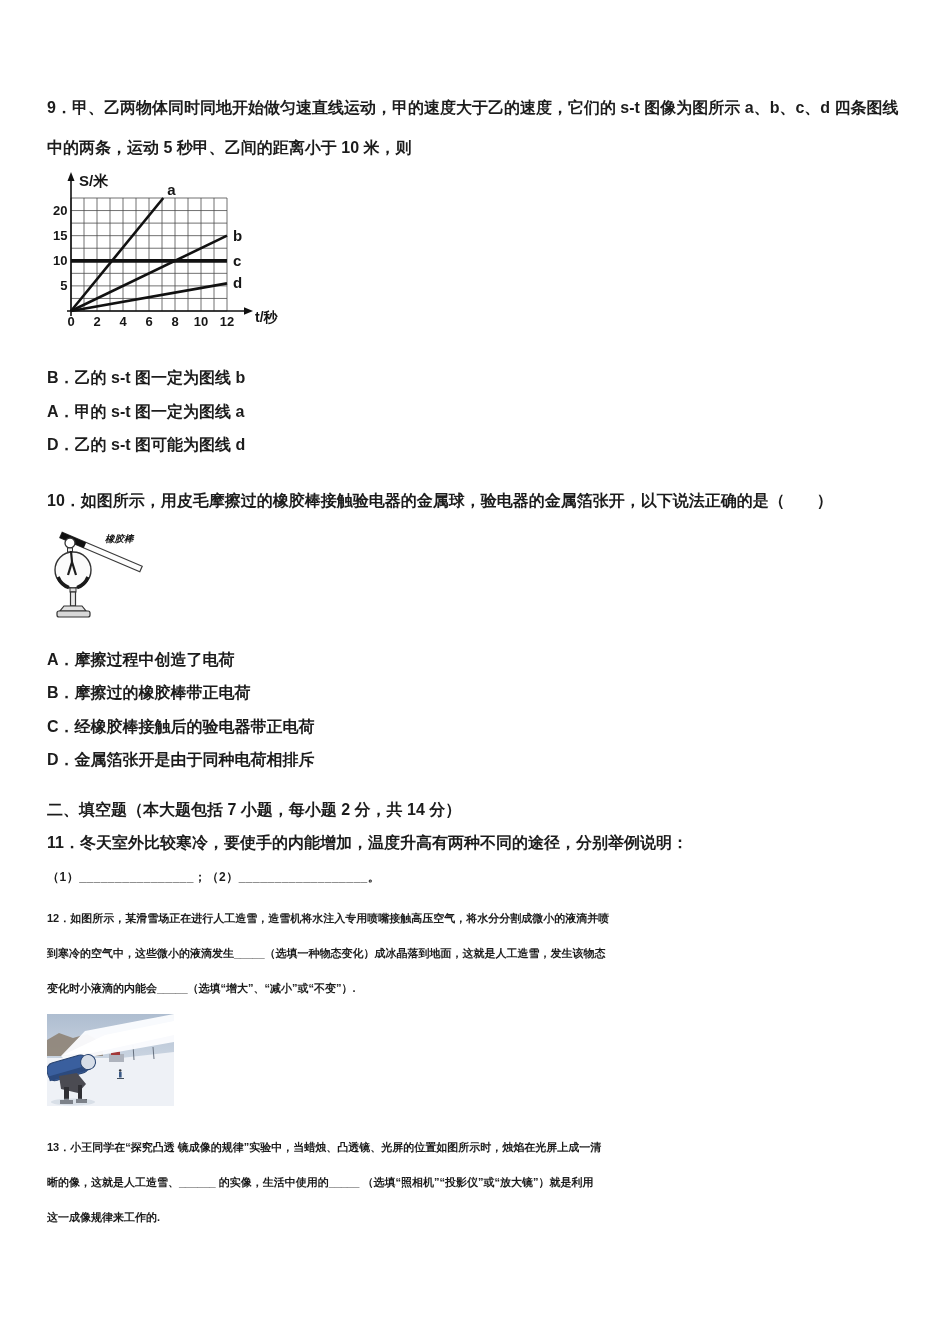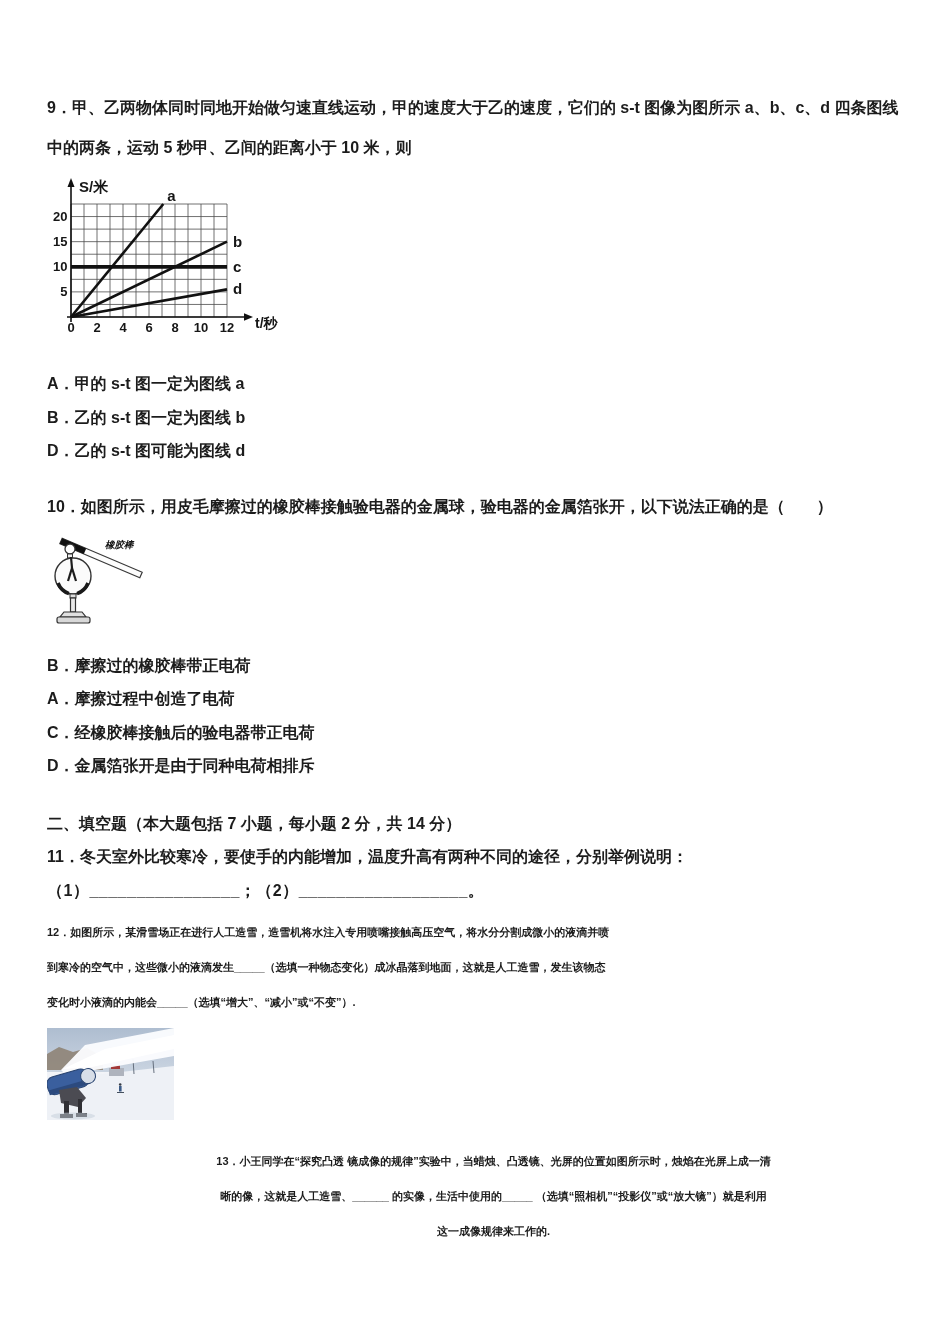--- a/index.html
+++ b/index.html
@@ -7,26 +7,26 @@
     width:950px;height:1344px;overflow:hidden;background:#ffffff;
     font-family:"Liberation Sans","DejaVu Sans",sans-serif;
     color:#1c1c1c;font-weight:600;
   }
   .page{padding:88px 10px 0 47px;}
   .line{white-space:nowrap;font-size:16px;}
   .q9-line{line-height:40px;}
   .opt{line-height:33.5px;font-size:16px;white-space:nowrap;}
   .stem{line-height:33px;font-size:16px;white-space:nowrap;}
   .sect{line-height:33px;font-size:16px;white-space:nowrap;}
-  .q11-blanks{line-height:36px;font-size:16px;white-space:nowrap;letter-spacing:.5px;}
+  .q11-blanks{line-height:36px;font-size:12px;white-space:nowrap;letter-spacing:.5px;}
   .q12-line,.q13-line{line-height:35px;font-size:11px;white-space:nowrap;}
-  .chart-wrap{margin:8px 0 24px 0;}
+  .chart-wrap{margin:2px 0 24px 0;}
   .scope-wrap{margin:12px 0 14px 0;font-style:italic;}
   .photo-wrap{margin:8px 0 0 0;}
-  .q13-block{margin-top:20px;text-align:center;}
+  .q13-block{margin-top:20px;}
   svg text{font-family:"Liberation Sans","DejaVu Sans",sans-serif;font-weight:600;fill:#161616;}
 </style>
 </head>
 <body>
 
 <div class="page">
 
   <div>
     <div class="line q9-line">9．甲、乙两物体同时同地开始做匀速直线运动，甲的速度大于乙的速度，它们的 s-t 图像为图所示 a、b、c、d 四条图线</div>
     <div class="line q9-line">中的两条，运动 5 秒甲、乙间的距离小于 10 米，则</div>
@@ -79,22 +79,22 @@
         <polyline points="24,141 180,65.67" fill="none" stroke="#111" stroke-width="2.6"></polyline>
         <text x="186" y="70.67" font-size="15">b</text>
         <polyline points="24,90.78 180,90.78" fill="none" stroke="#111" stroke-width="3.8"></polyline>
         <text x="186" y="95.78" font-size="15">c</text>
         <polyline points="24,141 180,113.37899999999999" fill="none" stroke="#111" stroke-width="2.6"></polyline>
         <text x="186" y="118.37899999999999" font-size="15">d</text>
       </svg>
   </div>
 
   <div>
+    <div class="opt">B．乙的 s-t 图一定为图线 b</div>
     <div class="opt">A．甲的 s-t 图一定为图线 a</div>
-    <div class="opt">B．乙的 s-t 图一定为图线 b</div>
     <div class="opt">D．乙的 s-t 图可能为图线 d</div>
   </div>
 
   <div class="stem" style="margin-top:22px;">10．如图所示，用皮毛摩擦过的橡胶棒接触验电器的金属球，验电器的金属箔张开，以下说法正确的是（　　）</div>
 
   <div class="scope-wrap">
     <svg width="140" height="96" viewBox="0 0 140 96">
 
       <polygon points="15.2,3.2 95.2,37.2 92.8,42.8 12.8,8.8" fill="#fdfdfd" stroke="#3a3a3a" stroke-width="1.2"></polygon>
       <polygon points="15.2,3.2 39.2,13.4 36.8,19.0 12.8,8.8" fill="#111111"></polygon>
@@ -113,27 +113,27 @@
 
       <rect x="23" y="59" width="6" height="4" fill="#dddddd" stroke="#333333" stroke-width="1"></rect>
       <rect x="23.5" y="63" width="5" height="14" fill="#e8e8e8" stroke="#333333" stroke-width="1.2"></rect>
       <polygon points="17,77 35,77 39,82 13,82" fill="#e0e0e0" stroke="#333333" stroke-width="1.2"></polygon>
       <rect x="10" y="82" width="33" height="6" rx="2" fill="#d8d8d8" stroke="#333333" stroke-width="1.2"></rect>
       <text x="58" y="13" font-size="9.5">橡胶棒</text>
     </svg>
   </div>
 
   <div>
+    <div class="opt">A．摩擦过程中创造了电荷</div>
     <div class="opt">B．摩擦过的橡胶棒带正电荷</div>
-    <div class="opt">A．摩擦过程中创造了电荷</div>
     <div class="opt">C．经橡胶棒接触后的验电器带正电荷</div>
     <div class="opt">D．金属箔张开是由于同种电荷相排斥</div>
   </div>
 
-  <div class="sect" style="margin-top:24px;">二、填空题（本大题包括 7 小题，每小题 2 分，共 14 分）</div>
+  <div class="sect" style="margin-top:16px;">二、填空题（本大题包括 7 小题，每小题 2 分，共 14 分）</div>
 
   <div class="stem">11．冬天室外比较寒冷，要使手的内能增加，温度升高有两种不同的途径，分别举例说明：</div>
   <div class="q11-blanks">（1）________________；（2）__________________。</div>
 
   <div style="margin-top:6px;">
     <div class="q12-line">12．如图所示，某滑雪场正在进行人工造雪，造雪机将水注入专用喷嘴接触高压空气，将水分分割成微小的液滴并喷</div>
     <div class="q12-line">到寒冷的空气中，这些微小的液滴发生_____（选填一种物态变化）成冰晶落到地面，这就是人工造雪，发生该物态</div>
     <div class="q12-line">变化时小液滴的内能会_____（选填“增大”、“减小”或“不变”）.</div>
   </div>
 

